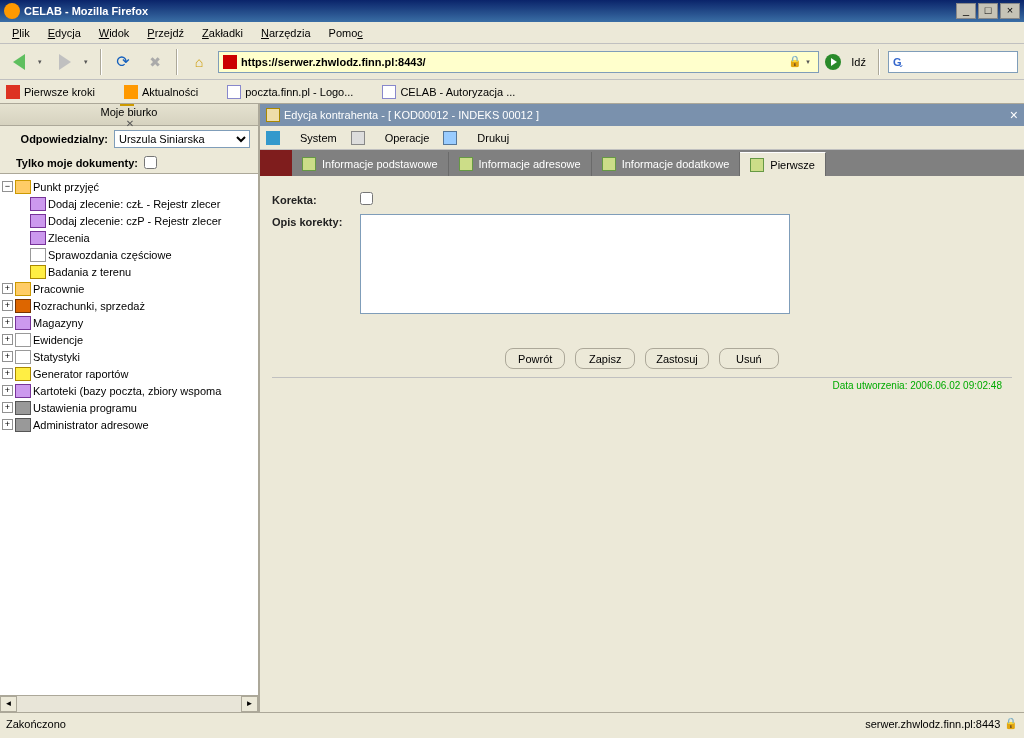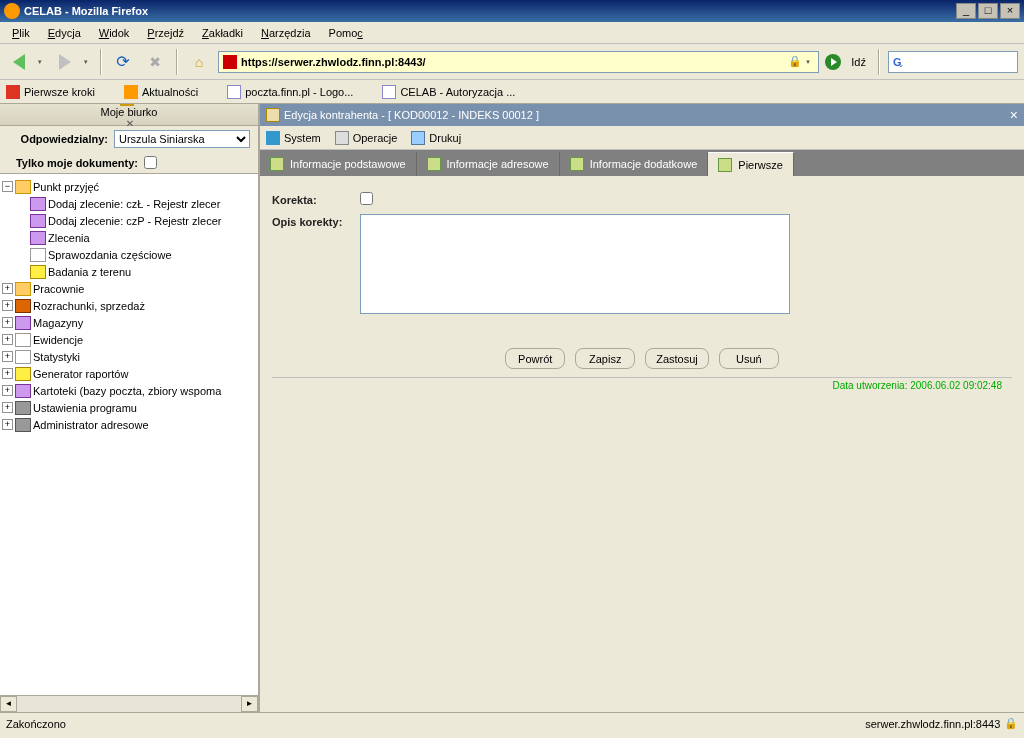--- a/index.html
+++ b/index.html
@@ -67,23 +67,23 @@
 .hscroll { height: 17px; background: #ece9d8; display: flex; border-top: 1px solid #aca899; }
 .hscroll .sbtn { width: 17px; background: #ece9d8; border: 1px solid #aca899; text-align: center; line-height: 14px; font-size: 8px; }
 .hscroll .strack { flex: 1; background: #e8e5d8; }
 
 
 .r-hdr { height: 22px; background: #7a91ad; color: #fff; display: flex; align-items: center; padding: 0 6px; }
 .r-hdr .rico { width: 14px; height: 14px; background: #eda; border: 1px solid #a80; margin-right: 4px; }
 .r-hdr .rtitle { flex: 1; }
 .r-hdr .rclose { font-size: 14px; cursor: default; }
 .r-toolbar { height: 24px; background: #ece9d8; display: flex; align-items: center; padding: 0 6px; gap: 14px; border-bottom: 1px solid #c0c0c0; }
-.r-tb { display: flex; align-items: center; gap: 4px; cursor: default; }
+.r-tb { display: flex; align-items: center; gap: 20px; cursor: default; }
 .r-tb .tbico { width: 14px; height: 14px; display: inline-block; }
-.tabs { height: 26px; background: #808080; display: flex; align-items: flex-end; padding: 0; }
+.tabs { height: 26px; background: #808080; display: flex; align-items: flex-end; padding: 0; margin-left: 32px; }
 .tab { height: 24px; display: flex; align-items: center; padding: 0 10px; gap: 6px; background: #808080; color: #fff; border-right: 1px solid #6a6a6a; cursor: default; }
 .tab.active { background: #ece9d8; color: #000; border-top: 1px solid #fff; }
 .tab .tico { width: 14px; height: 14px; display: inline-block; background: #cd8; border: 1px solid #694; }
 .form-area { flex: 1; background: #ece9d8; padding: 16px 12px 8px 12px; }
 .frow { display: flex; align-items: flex-start; margin-bottom: 8px; }
 .frow .flab { width: 88px; color: #222; padding-top: 2px; font-weight: bold; }
 .frow textarea { width: 430px; height: 100px; border: 1px solid #7f9db9; resize: none; font-family: inherit; font-size: 11px; }
 .btn-row { display: flex; justify-content: center; gap: 10px; margin-top: 34px; padding-bottom: 8px; border-bottom: 1px solid #c0c0c0; }
 .btn { min-width: 60px; height: 21px; padding: 0 10px; background: #ece9d8; border: 1px solid #aca899; border-radius: 8px; cursor: default; }
 .meta-line { text-align: right; color: #0a0; font-size: 10px; padding: 2px 10px; }

